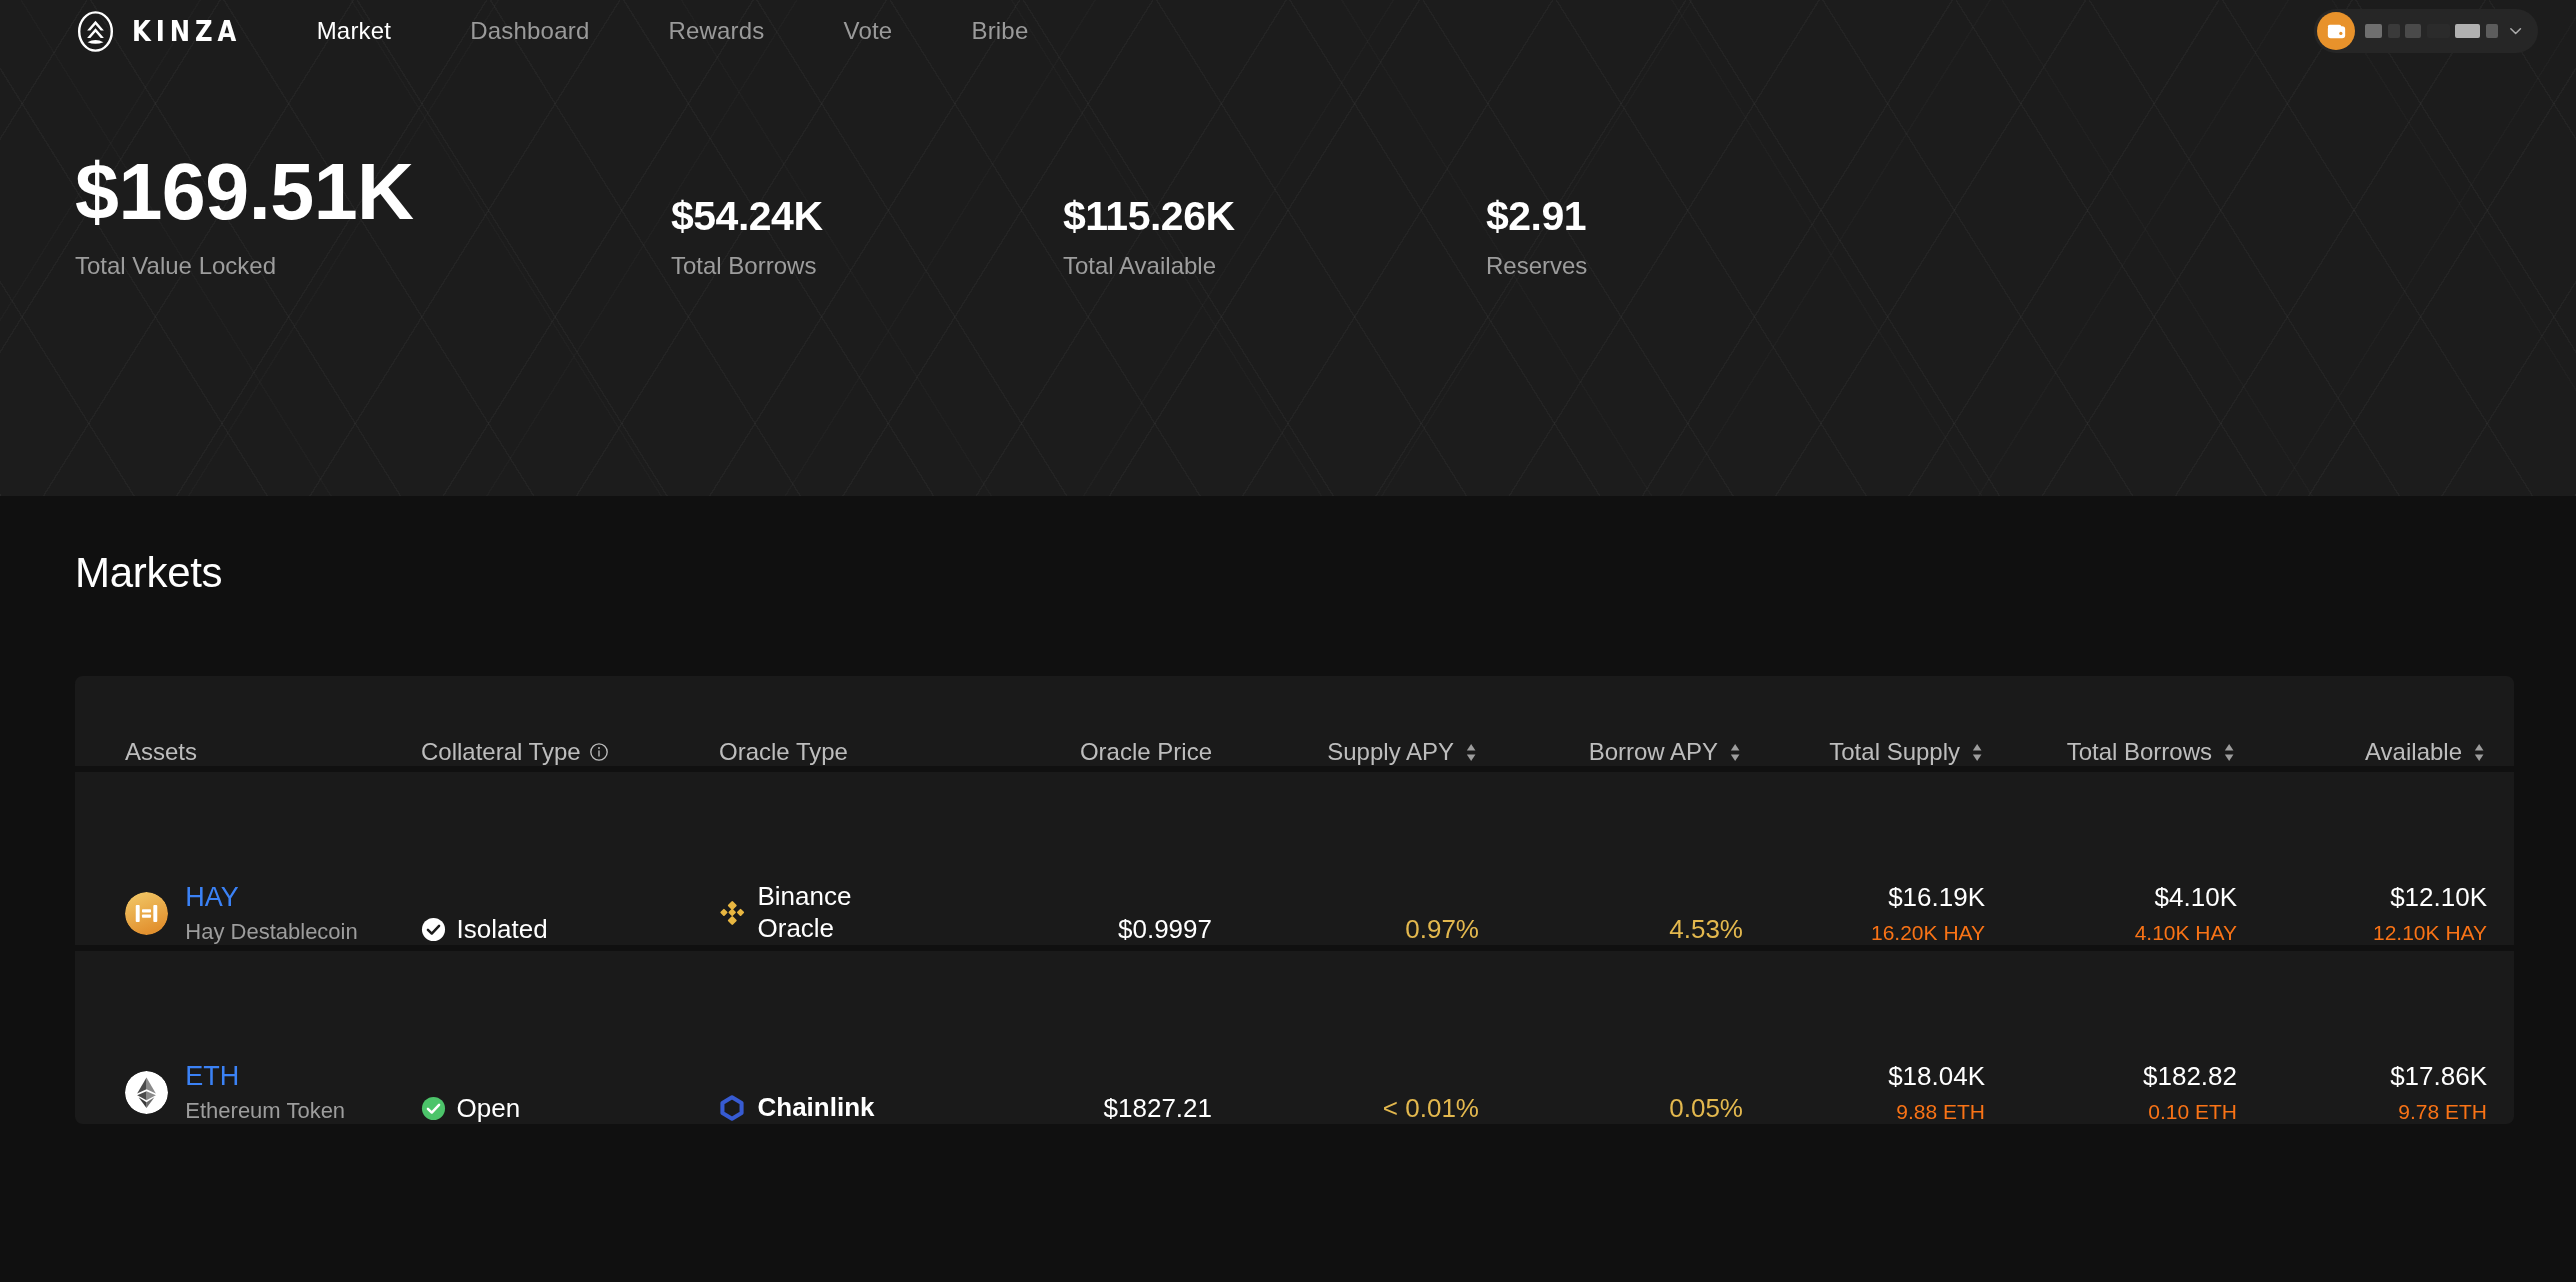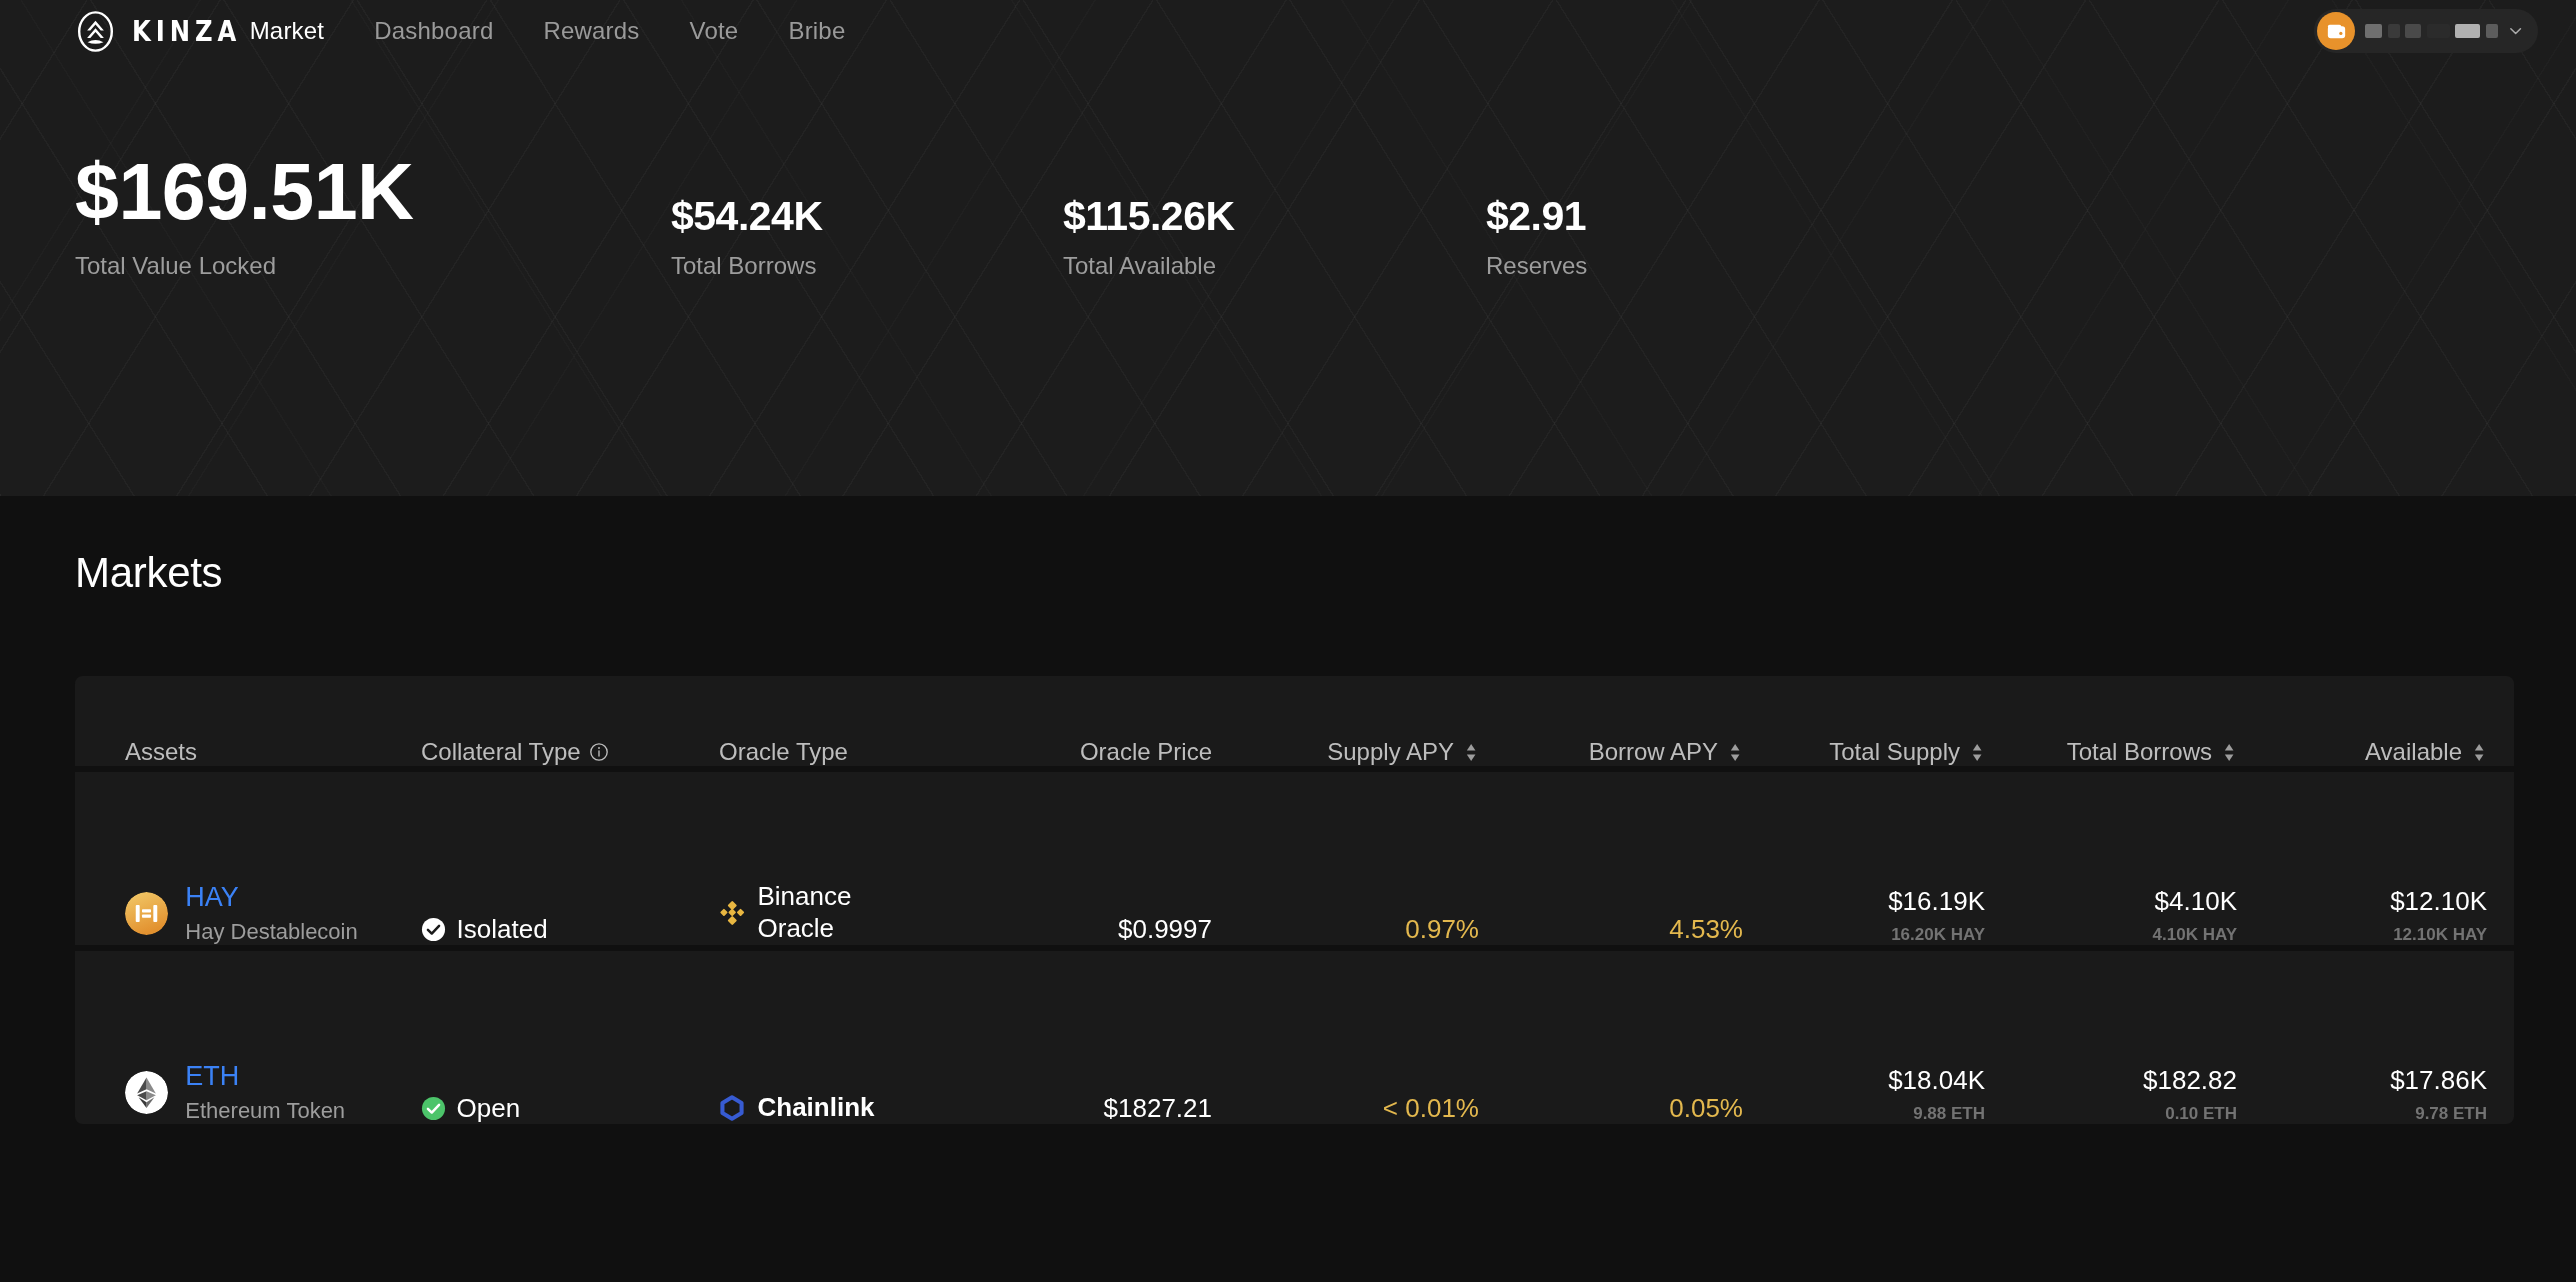--- a/index.html
+++ b/index.html
@@ -44,21 +44,22 @@
     color: #fff;
     font-size: 29px;
     font-weight: 700;
     letter-spacing: 5.3px;
     font-family: "DejaVu Sans Condensed","Liberation Sans Narrow","Liberation Sans", sans-serif;
     transform: scaleX(0.93);
     transform-origin: left center;
   }
   .nav-links {
     display: flex;
-    gap: 50px;
+    gap: 79px;
+    margin-left: 67px;
   }
   .nav-link {
     font-size: 24px;
     color: #9a9a9a;
     font-family: "Liberation Sans Narrow","Liberation Sans", sans-serif;
     letter-spacing: 0.2px;
     cursor: pointer;
     white-space: nowrap;
   }
   .nav-link.active { color: #ffffff; }
@@ -209,21 +210,21 @@
     font-family: "Liberation Sans", sans-serif;
     font-weight: 700;
     line-height: 1.22;
     max-width: 130px;
   }
   .oracle-label.narrow { font-weight: 400; font-family:"Liberation Sans Narrow","Liberation Sans",sans-serif; }
 
   .val-main { color: #ffffff; font-size: 26px; }
   .val-apy  { color: #e3b84e; font-size: 26px; }
   .stack { display: flex; flex-direction: column; align-items: flex-end; gap: 7.7px; }
-  .stack .sub { color: #737373; font-size: 17px; font-weight: bold; }
+  .stack .sub { color: #f97316; font-size: 21px; }
 </style>
 </head>
 <body>
 
 <div class="hero">
   <div class="hero-pattern"></div>
 
   <div class="navbar">
     <div class="brand">
       <span>

